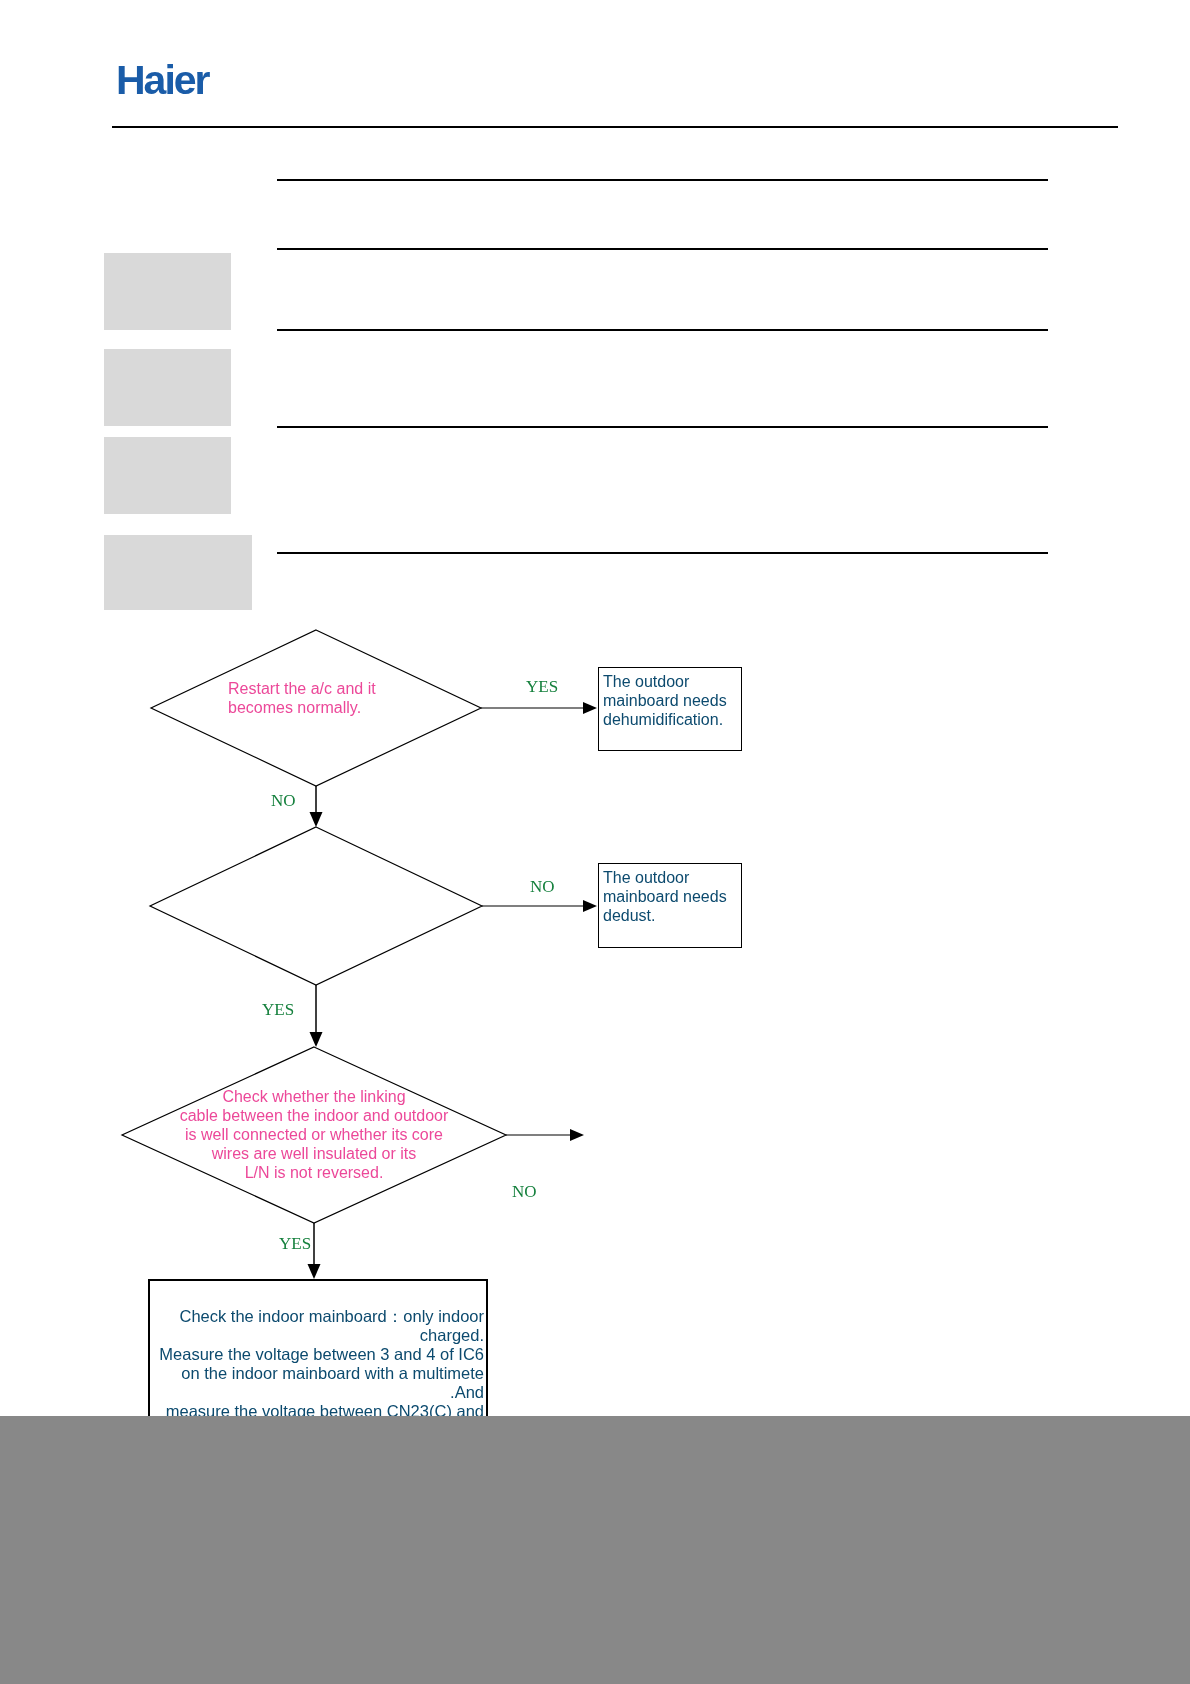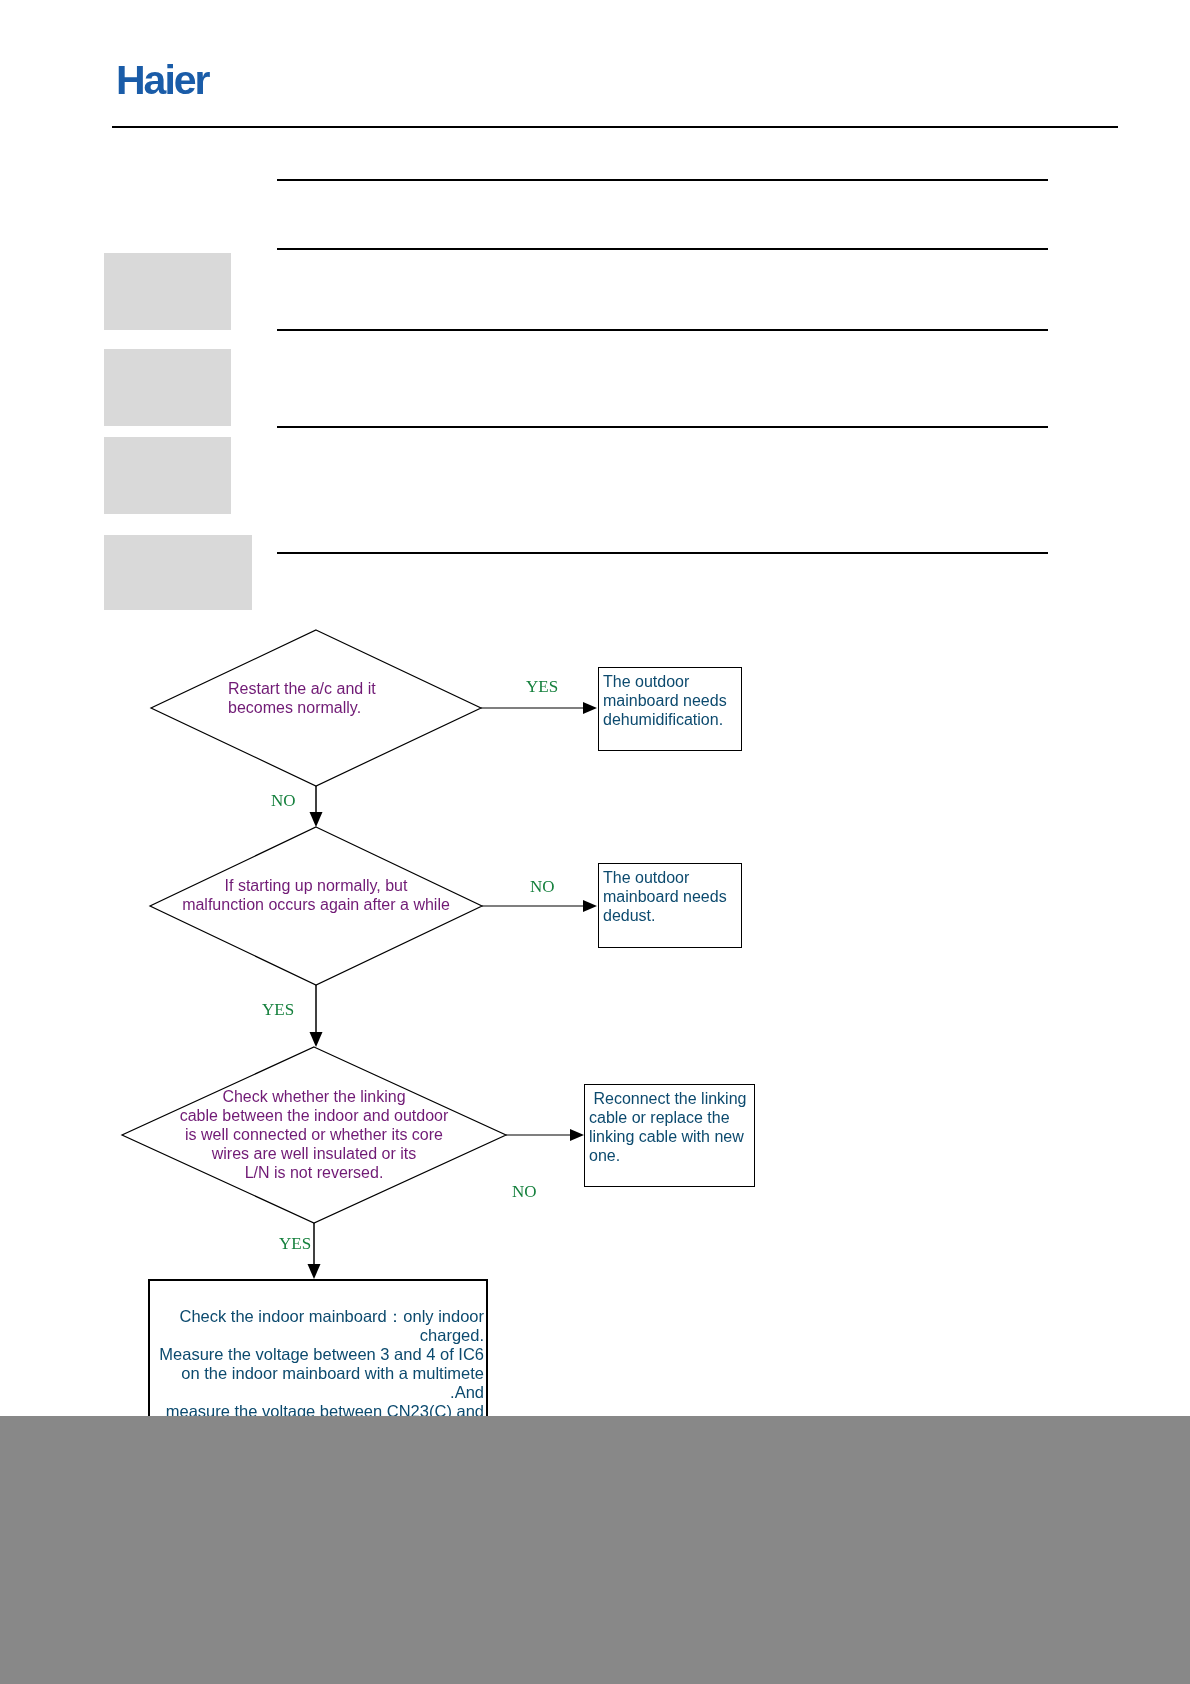--- a/index.html
+++ b/index.html
@@ -21,21 +21,21 @@
     line-height:1;
   }
   .rule{position:absolute;background:#000;}
   .content-line{position:absolute;left:277px;width:771px;height:2px;background:#000;}
   .gray-block{position:absolute;background:var(--color-redacted,#d9d9d9);}
   .flow-svg{position:absolute;left:0;top:0;}
   .flow-text{
     position:absolute;
     font-size:16px;
     line-height:19px;
-    color:#701a75;
+    color:#ec4899;
     white-space:pre-wrap;
   }
   .diamond-text{text-align:center;}
   .diamond-text.left{text-align:left;}
   .flow-box{
     position:absolute;
     box-sizing:border-box;
     border:1.5px solid #000;
     background:#fff;
     font-size:16px;
@@ -103,38 +103,32 @@
 
     <line x1="314" y1="1223" x2="314" y2="1266" stroke="#000" stroke-width="1.5"></line>
     <polygon points="314,1279 307.5,1264 320.5,1264" fill="#000"></polygon>
 
     <line x1="314" y1="1448" x2="314" y2="1484" stroke="#000" stroke-width="1.5"></line>
     <polygon points="314,1497 307.5,1482 320.5,1482" fill="#000"></polygon>
   </svg>
 
   <div class="flow-text diamond-text left" style="left:228px;top:679px;width:190px;">Restart the a/c and it
 becomes normally.</div>
-  <div class="flow-text diamond-text" style="left:126px;top:876px;width:380px;">If starting up normally, but
-malfunction occurs again after a while</div>
   <div class="flow-text diamond-text" style="left:120px;top:1087px;width:388px;">Check whether the linking
 cable between the indoor and outdoor
 is well connected or whether its core
 wires are well insulated or its
 L/N is not reversed.</div>
 
   <div class="flow-box" style="left:598px;top:667px;width:144px;height:84px;">The outdoor
 mainboard needs
 dehumidification.</div>
   <div class="flow-box" style="left:598px;top:863px;width:144px;height:85px;">The outdoor
 mainboard needs
 dedust.</div>
-  <div class="flow-box" style="left:584px;top:1084px;width:171px;height:103px;"> Reconnect the linking
-cable or replace the
-linking cable with new
-one.</div>
   <div class="flow-box big" style="left:148px;top:1279px;width:340px;height:169px;">Check the indoor mainboard：only indoor
 charged.
 Measure the voltage between 3 and 4 of IC6
 on the indoor mainboard with a multimete .And
 measure the voltage between CN23(C) and
 CN21(L)  with a multimeter .</div>
 
   <span class="branch-label" style="left:526px;top:678px;">YES</span>
   <span class="branch-label" style="left:271px;top:792px;">NO</span>
   <span class="branch-label" style="left:530px;top:878px;">NO</span>

